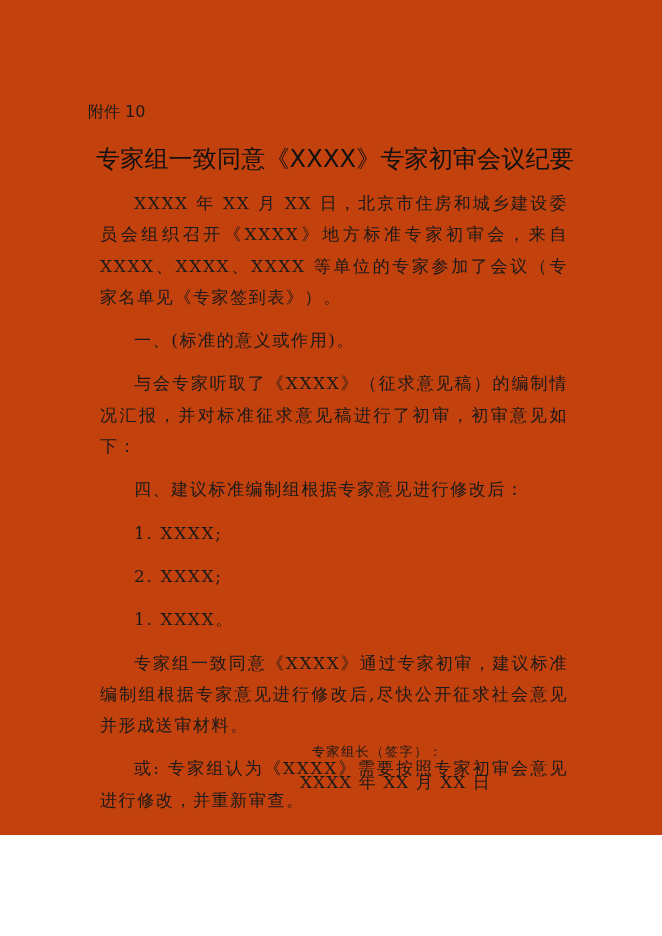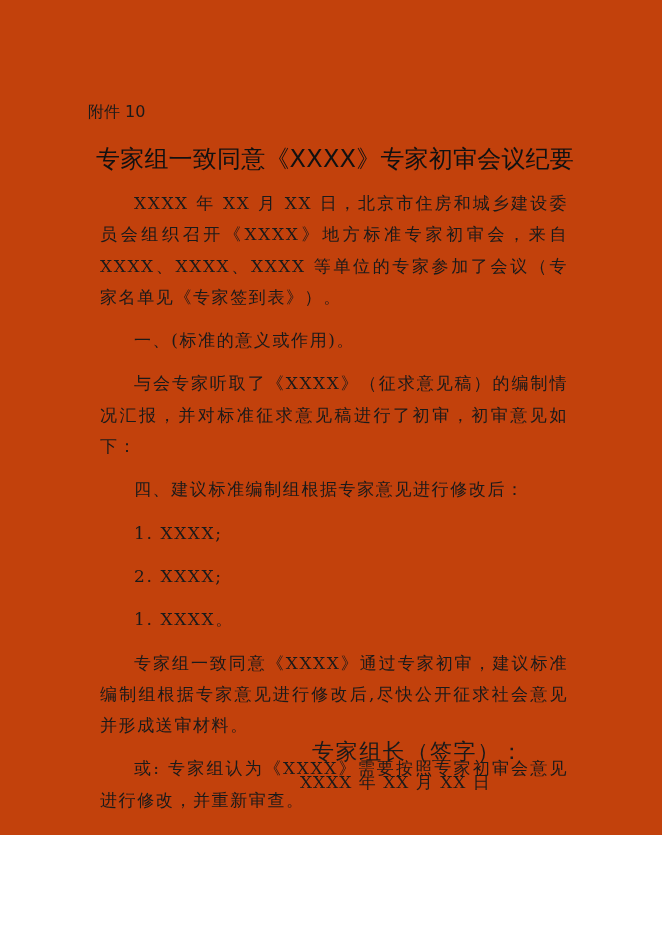--- a/index.html
+++ b/index.html
@@ -20,21 +20,21 @@
     position: absolute; left: 88px; top: 176px; width: 492px;
     font-family: "DejaVu Serif", "Liberation Serif", serif;
     font-size: 17px; line-height: 31.3px; color: #1a1a1a;
     text-align: justify; letter-spacing: 1.6px;
   }
   .body p { margin: 12px; }
   .indent { text-indent: 34px; }
   .sig {
     position: absolute; left: 312px; top: 736px;
     font-family: "DejaVu Serif", "Liberation Serif", serif;
-    font-size: 22px; line-height: 31px; color: #1a1a1a; letter-spacing: 1.6px;
+    font-size: 13px; line-height: 31px; color: #1a1a1a; letter-spacing: 1.6px;
     white-space: nowrap;
   }
   .date {
     position: absolute; left: 300px; top: 767px;
     font-family: "DejaVu Serif", "Liberation Serif", serif;
     font-size: 17px; line-height: 31px; color: #1a1a1a; letter-spacing: 1px;
     white-space: nowrap;
   }
 </style>
 </head>

